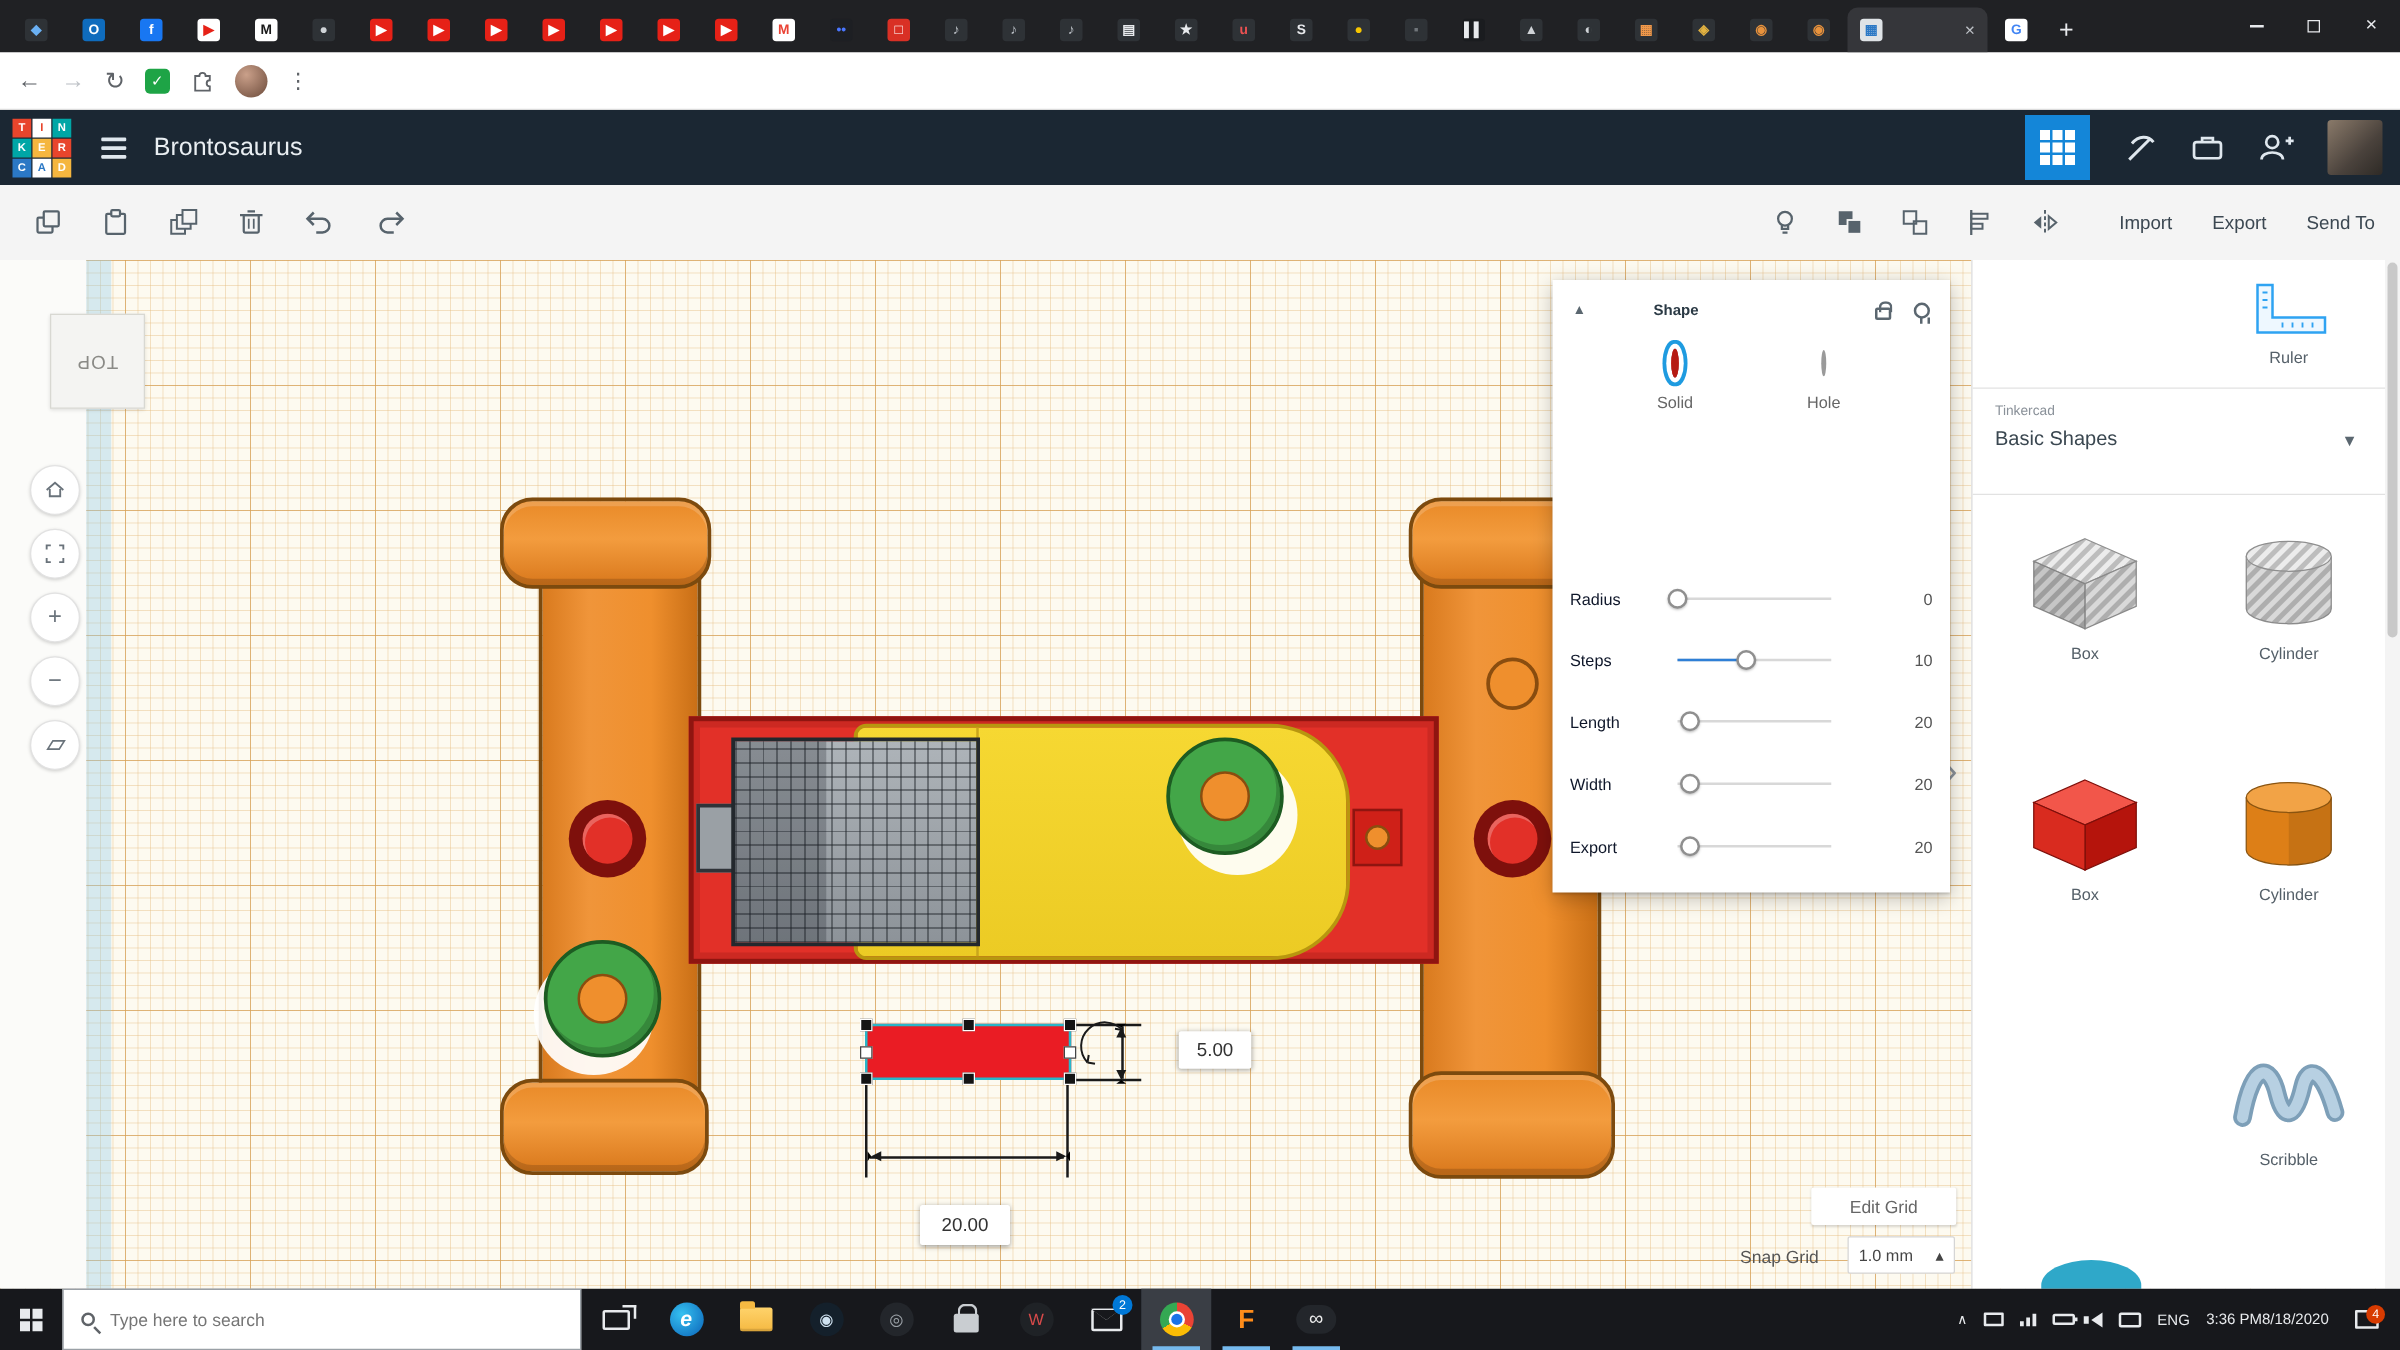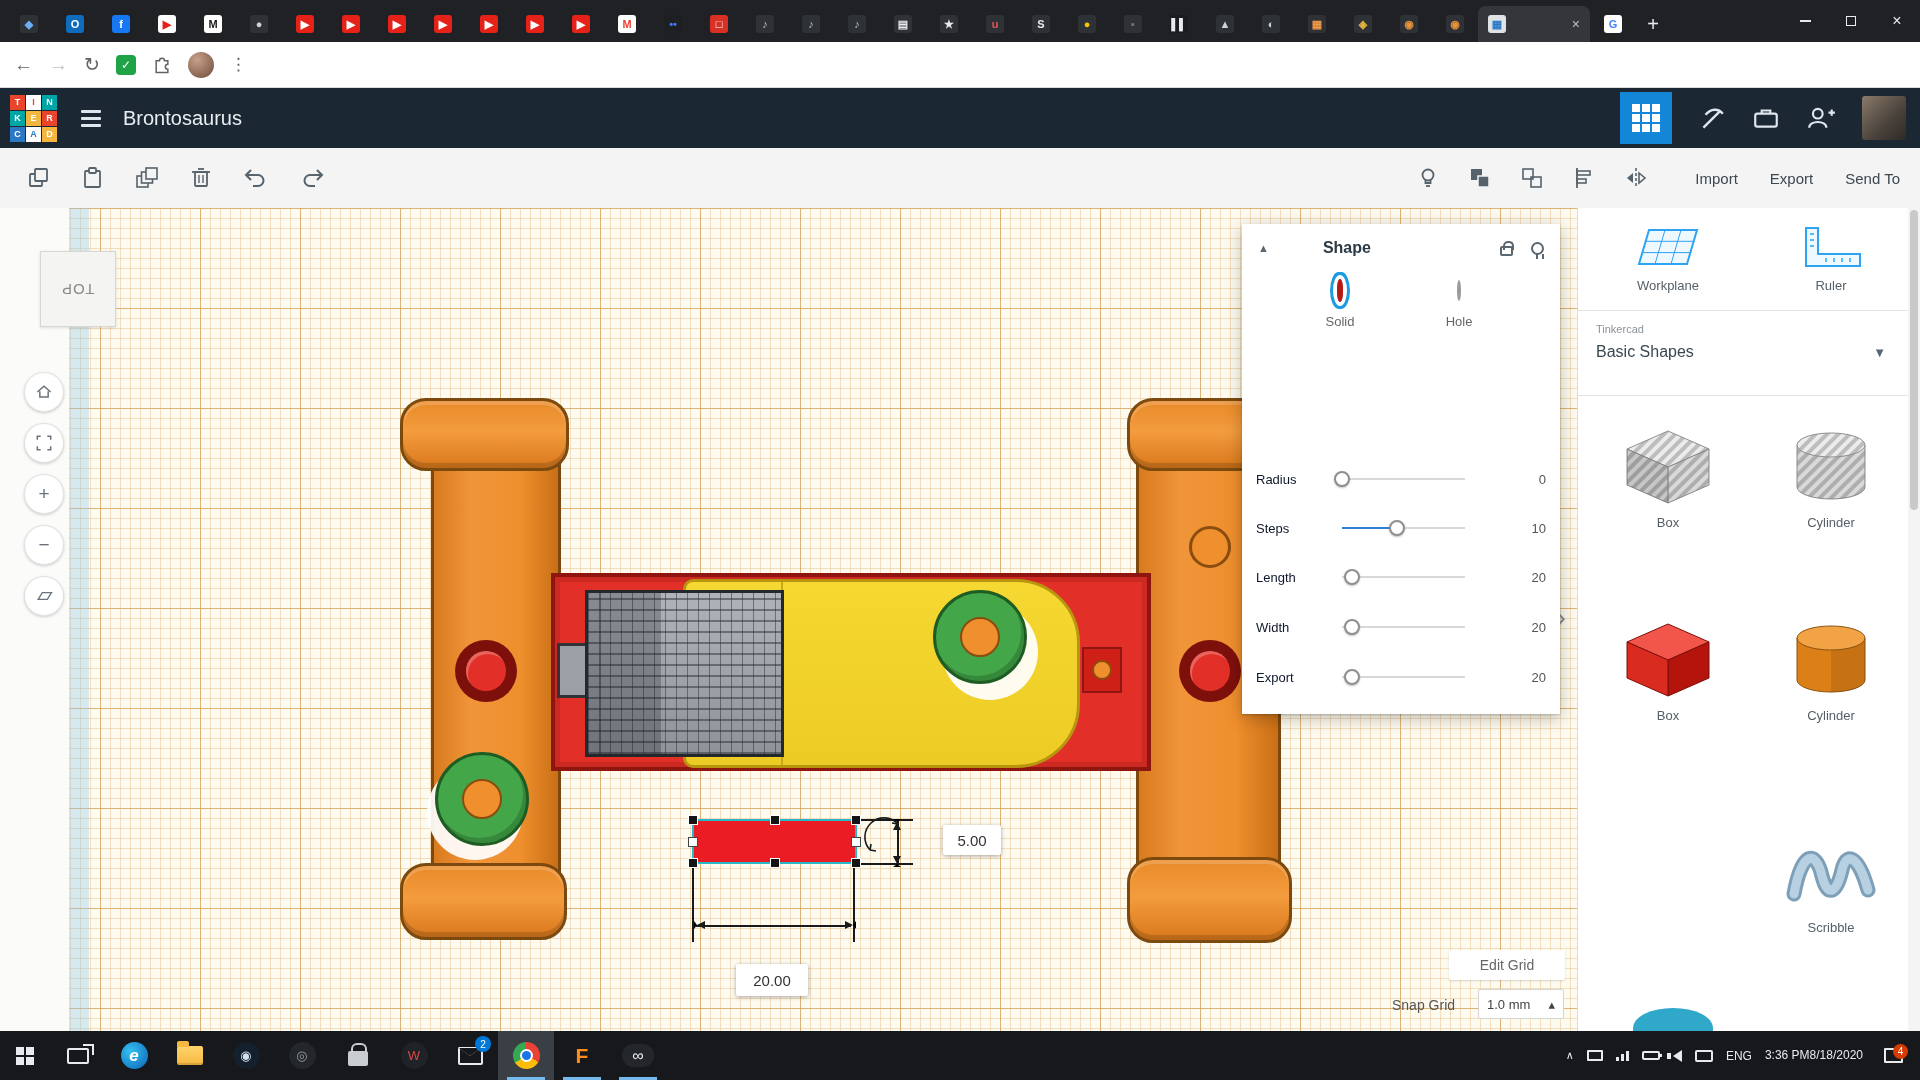--- a/index.html
+++ b/index.html
@@ -105,21 +105,21 @@
 
 .edit-grid-btn{position:absolute;left:1449px;top:742px;width:116px;height:30px;background:#fff;border-radius:2px;box-shadow:0 1px 2px rgba(0,0,0,.15);display:flex;align-items:center;justify-content:center;font-size:14px;color:#666;z-index:6;cursor:pointer}
 .snap-label{position:absolute;left:1392px;top:789px;font-size:14px;color:#555;z-index:6}
 .snap-dd{position:absolute;left:1478px;top:781px;width:86px;height:30px;background:#fff;border:1px solid #d5d5d5;border-radius:2px;display:flex;align-items:center;justify-content:space-between;padding:0 8px;font-size:13px;color:#444;z-index:6;cursor:pointer}
 .panel-chevron{position:absolute;left:1556px;top:392px;font-size:30px;color:#8a9199;z-index:6;cursor:pointer}
 
 
 #inspector{position:absolute;left:1242px;top:224px;width:318px;height:490px;background:#fff;box-shadow:0 1px 2px rgba(0,0,0,.18),0 4px 16px rgba(0,0,0,.25);z-index:30}
 .insp-header{height:48px;display:flex;align-items:center;padding:0 16px;gap:14px}
 .insp-collapse{color:#5b6770;font-size:11px;cursor:pointer}
-.insp-title{font-size:16px;font-weight:bold;color:#2b3a45;margin-left:40px}
+.insp-title{font-size:12px;font-weight:bold;color:#2b3a45;margin-left:40px}
 .insp-hicons{margin-left:auto;display:flex;align-items:center;gap:18px}
 .i-lock{width:13px;height:10px;border:2px solid #5b6770;border-radius:2px;position:relative;margin-top:6px}
 .i-lock::before{content:'';position:absolute;left:1px;top:-7px;width:7px;height:7px;border:2px solid #5b6770;border-bottom:none;border-radius:5px 5px 0 0}
 .i-bulb{width:13px;height:13px;border:2px solid #5b6770;border-radius:50%;position:relative}
 .i-bulb::after{content:'';position:absolute;left:2.5px;bottom:-6px;width:4px;height:5px;border-left:2px solid #5b6770;border-right:2px solid #5b6770}
 .swatch{position:absolute;top:58px;width:96px;text-align:center}
 .swatch .circ{width:58px;height:58px;border-radius:50%;margin:0 auto;cursor:pointer}
 .circ-solid{background:#e2231a;border:3px solid #b51b14;box-shadow:0 0 0 4px #fff,0 0 0 7px #1e9be0}
 .circ-hole{background:repeating-linear-gradient(45deg,#c9c9c9 0 5px,#efefef 5px 10px);border:2px solid #9a9a9a}
 .swatch .sw-label{display:block;margin-top:14px;font-size:13px;color:#666}
@@ -635,27 +635,20 @@
       <span class="sl-label">Export</span>
       <span class="sl-track">
           <span class="sl-fill" style="width: 8%; opacity: 0;"></span>
           <span class="sl-knob" style="left: calc(8% - 8px);"></span>
         </span>
       <span class="sl-value">20</span>
     </div>
   </div>
 
   <div id="sidebar">
-    <div class="side-tool" style="left:15px">
-      <svg width="70" height="50" viewBox="0 0 70 50" style="margin:0 auto">
-          <polygon points="16,8 64,8 54,42 6,42" fill="#eef8ff" stroke="#2ea3f2" stroke-width="2"></polygon>
-          <path d="M12.7 19.3 H60.7 M9.3 30.6 H57.3 M32 8 L22 42 M48 8 L38 42" stroke="#2ea3f2" stroke-width="1"></path>
-        </svg>
-      <span class="st-label">Workplane</span>
-    </div>
     <div class="side-tool" style="left:178px">
       <svg width="70" height="50" viewBox="0 0 70 50" style="margin:0 auto">
           <path d="M10 6 L10 44 L64 44 L64 32 L22 32 L22 6 Z" fill="#eef8ff" stroke="#2ea3f2" stroke-width="2"></path>
           <path d="M14 12 h4 M14 18 h4 M14 24 h4 M30 36 v4 M38 36 v4 M46 36 v4 M54 36 v4" stroke="#2ea3f2" stroke-width="1.5"></path>
         </svg>
       <span class="st-label">Ruler</span>
     </div>
 
     <div class="side-dd">
       <div class="dd-kicker">Tinkercad</div>
@@ -712,20 +705,24 @@
 
   <div id="taskbar">
     <div class="start-btn">
       <span class="start-ic">
           <span></span>
           <span></span>
           <span></span>
           <span></span>
         </span>
     </div>
+    <div class="tb-search">
+      <span class="mag"></span>
+      <input placeholder="Type here to search" style="">
+    </div>
     <div id="taskbar-apps">
         <div class="tb-app">
           <span class="tv-ic"></span>
         </div>
         <div class="tb-app">
           <span class="edge-ic">e</span>
         </div>
         <div class="tb-app">
           <span class="folder-ic"></span>
         </div>

